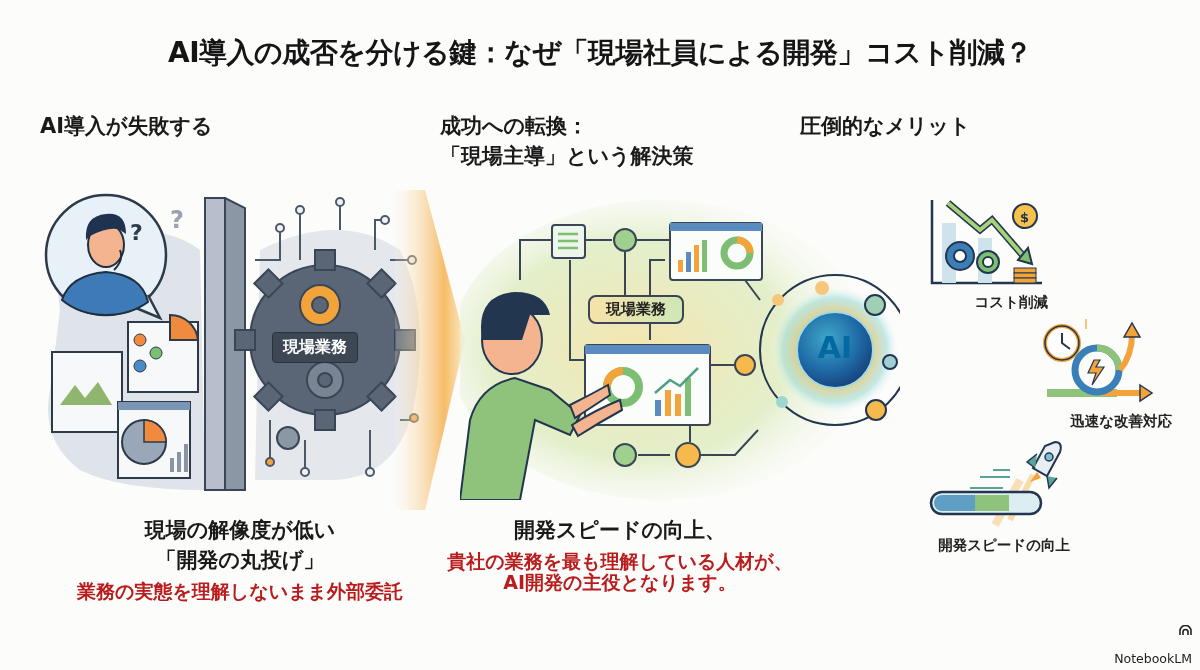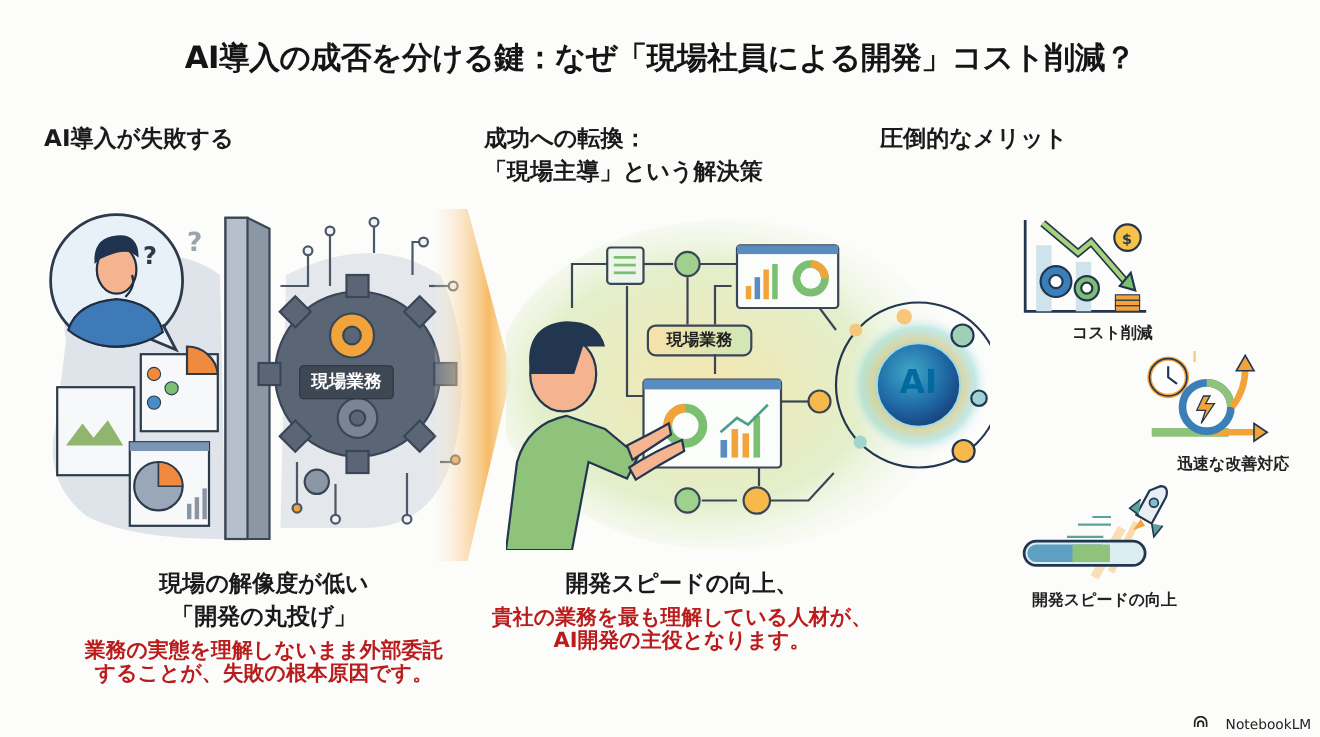--- a/index.html
+++ b/index.html
@@ -23,21 +23,21 @@
     position: absolute; text-align: center; font-weight: bold; color: #1a1a1a;
   }
   .sub-title { font-size: 21px; line-height: 30px; }
   .sub-desc { font-size: 19px; line-height: 21px; margin-top: 6px; color: #b91c1c; }
   .illus { position: absolute; }
   .benefit-label {
     position: absolute; font-size: 14.5px; font-weight: bold; color: #222; text-align: right;
   }
   .footer-brand {
     position: absolute; right: 8px; bottom: 4px; font-size: 12.5px; color: #222;
-    display: flex; align-items: flex-start; gap: 16px;
+    display: flex; align-items: flex-end; gap: 16px; flex-direction: column;
   }
   .glow-arrow {
     position: absolute; left: 395px; top: 190px; width: 90px; height: 330px;
   }
   .tag-box {
     position: absolute; background: #3e4855; color: #fff; font-weight: bold; font-size: 16px;
     padding: 4px 10px; border-radius: 4px; border: 1px solid #2b323b;
   }
   .tag-box2 {
     position: absolute; background: linear-gradient(90deg,#f7e2a9,#cfe7b6); color: #222; font-weight: bold;
@@ -235,21 +235,20 @@
     <circle cx="362" cy="98" r="7" fill="#f6c77a"></circle>
   </svg>
   <div class="tag-box2" style="left:128px; top:105px;">現場業務</div>
   <div style="position:absolute; left:335px; top:140px; width:80px; text-align:center; color:#0369a1; font-weight:bold; font-size:30px;">AI</div>
 </div>
 
 <div class="col-sub" style="left:40px; top:515px; width:400px;">
   <div class="sub-title">現場の解像度が低い</div>
   <div class="sub-title">「開発の丸投げ」</div>
   <div class="sub-desc" style="margin-top:6px;">業務の実態を理解しないまま外部委託</div>
-  <div class="sub-desc" style="margin-top:0;">することが、失敗の根本原因です。</div>
 </div>
 
 <div class="col-sub" style="left:440px; top:515px; width:360px;">
   <div class="sub-title">開発スピードの向上、</div>
   <div class="sub-desc" style="margin-top:6px;">貴社の業務を最も理解している人材が、</div>
   <div class="sub-desc" style="margin-top:0;">AI開発の主役となります。</div>
 </div>
 
 <svg class="illus" style="left:930px; top:198px;" width="115" height="90" viewBox="0 0 115 90">
   <path d="M2 2 L2 85 L112 85" fill="none" stroke="#23364f" stroke-width="2.5"></path>

